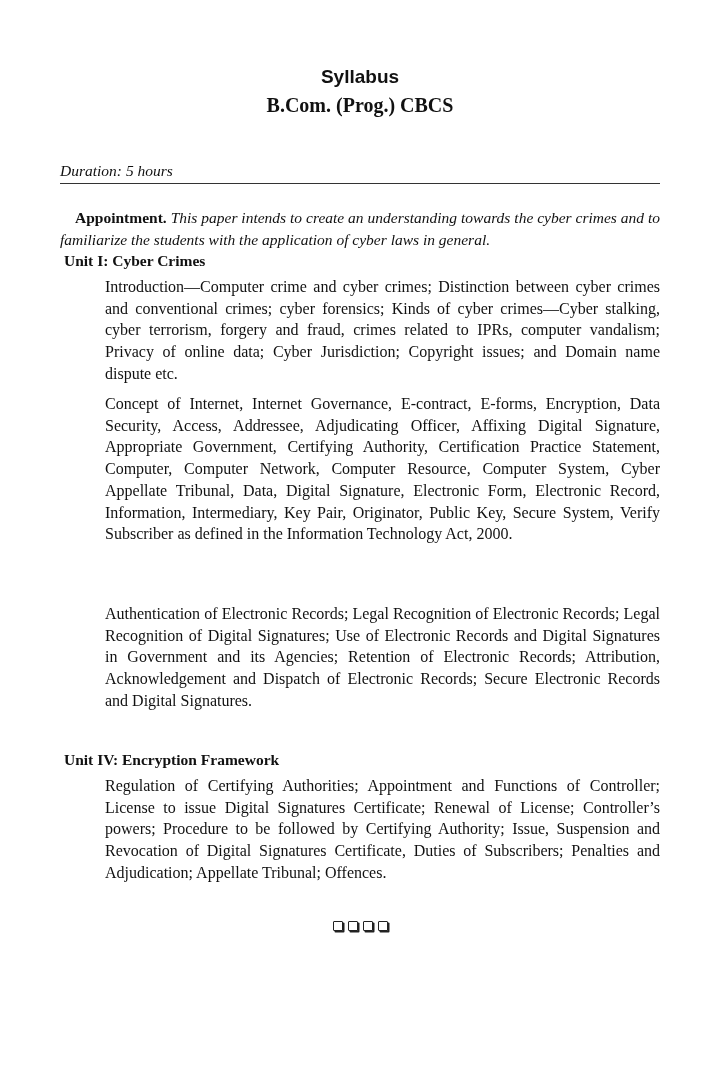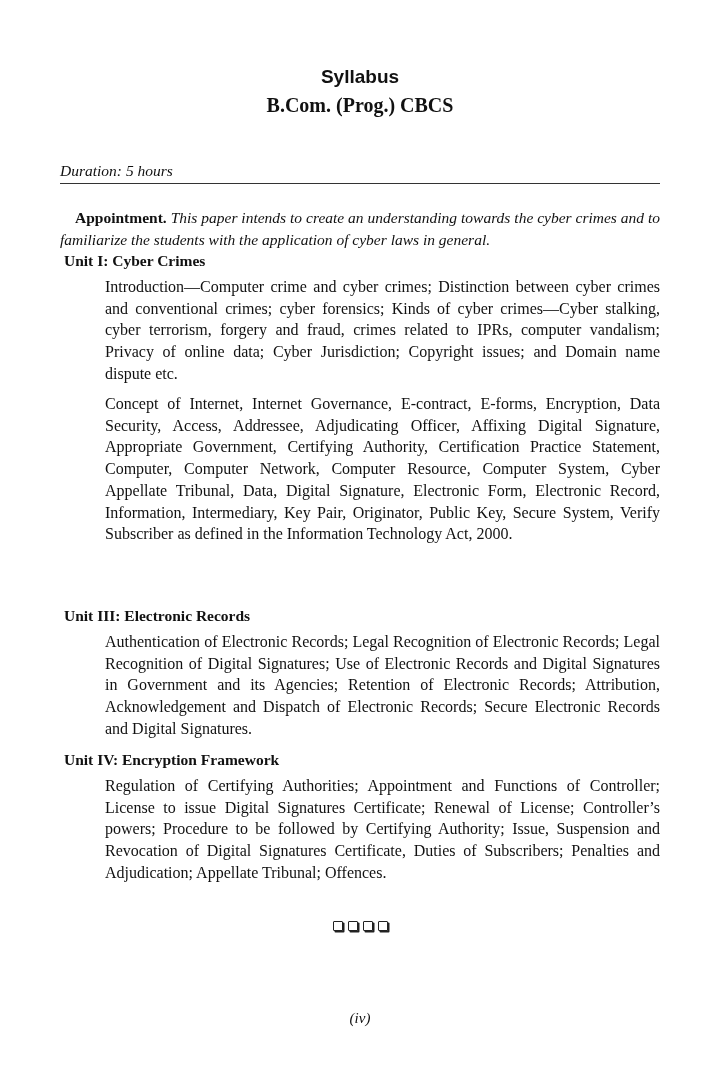--- a/index.html
+++ b/index.html
@@ -154,31 +154,29 @@
   <section class="unit" id="unit-1">
     <h3 class="unit-title">Unit I: Cyber Crimes</h3>
     <p class="unit-body">Introduction—Computer crime and cyber crimes; Distinction between cyber crimes and conventional crimes; cyber forensics; Kinds of cyber crimes—Cyber stalking, cyber terrorism, forgery and fraud, crimes related to IPRs, computer vandalism; Privacy of online data; Cyber Jurisdiction; Copyright issues; and Domain name dispute etc.</p>
   </section>
 
   <section class="unit" id="unit-2">
     <p class="unit-body">Concept of Internet, Internet Governance, E-contract, E-forms, Encryption, Data Security, Access, Addressee, Adjudicating Officer, Affixing Digital Signature, Appropriate Government, Certifying Authority, Certification Practice Statement, Computer, Computer Network, Computer Resource, Computer System, Cyber Appellate Tribunal, Data, Digital Signature, Electronic Form, Electronic Record, Information, Intermediary, Key Pair, Originator, Public Key, Secure System, Verify Subscriber as defined in the Information Technology Act, 2000.</p>
   </section>
 
   <section class="unit" id="unit-3">
-    <h3 class="unit-title">Unit III: Electronic Records</h3>
     <p class="unit-body">Authentication of Electronic Records; Legal Recognition of Electronic Records; Legal Recognition of Digital Signatures; Use of Electronic Records and Digital Signatures in Government and its Agencies; Retention of Electronic Records; Attribution, Acknowledgement and Dispatch of Electronic Records; Secure Electronic Records and Digital Signatures.</p>
   </section>
 
   <section class="unit" id="unit-4">
     <h3 class="unit-title">Unit IV: Encryption Framework</h3>
     <p class="unit-body">Regulation of Certifying Authorities; Appointment and Functions of Controller; License to issue Digital Signatures Certificate; Renewal of License; Controller’s powers; Procedure to be followed by Certifying Authority; Issue, Suspension and Revocation of Digital Signatures Certificate, Duties of Subscribers; Penalties and Adjudication; Appellate Tribunal; Offences.</p>
   </section>
 
   <div class="end-marks">
     <span class="end-mark"></span>
     <span class="end-mark"></span>
     <span class="end-mark"></span>
     <span class="end-mark"></span>
   </div>
 
-  <div class="page-number">(iv)</div>
 
 </div>
 
 </body></html>

